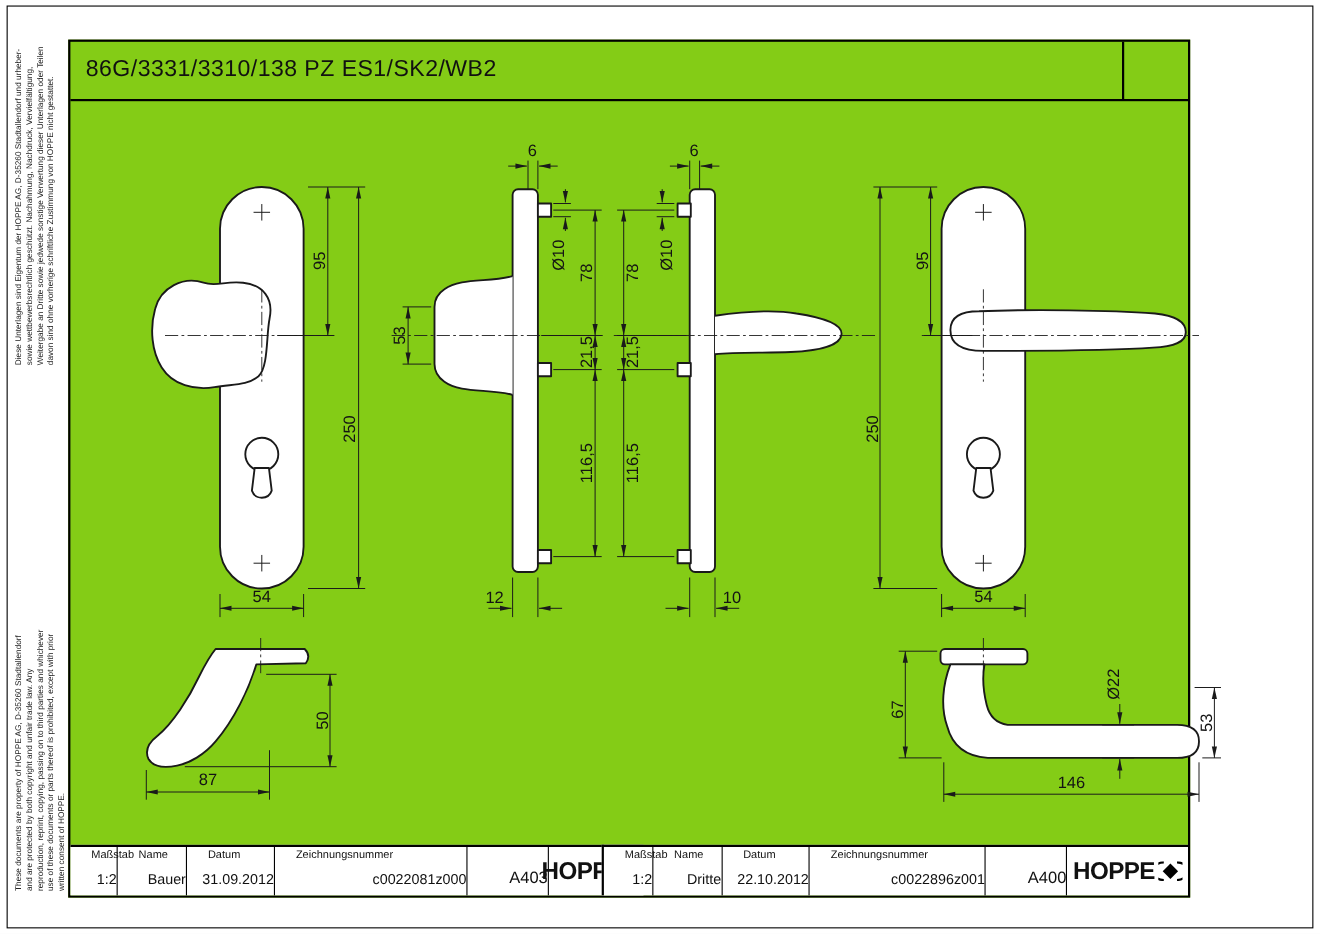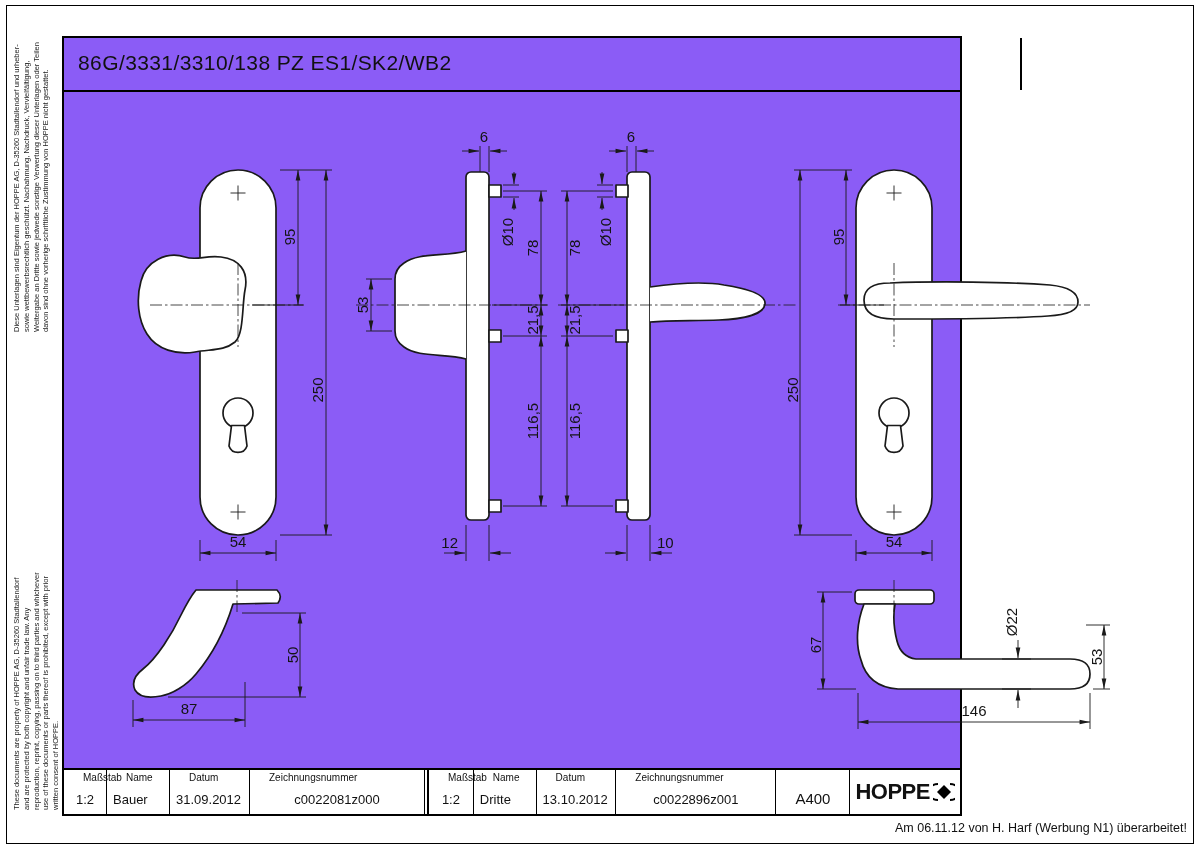--- a/index.html
+++ b/index.html
@@ -1,41 +1,41 @@
 <!DOCTYPE html>
 <html><head>
 <meta charset="utf-8">
 <style>
   *{margin:0;padding:0;box-sizing:border-box}
   html,body{background:#e8e8e8}
   body{width:1200px;height:849px;position:relative;font-family:"Liberation Sans",sans-serif;color:#111}
   .page{position:absolute;inset:0;background:#fff;overflow:hidden}
   .outer{position:absolute;left:6px;top:5px;right:6px;bottom:5px;border:1.3px solid #000}
-  .frame{position:absolute;left:62px;top:36px;width:900px;height:780px;border:2.2px solid #000;background:#8b5cf6}
+  .frame{position:absolute;left:62px;top:36px;width:1020px;height:780px;border:2.2px solid #000;background:#84cc16}
   .titlebar{position:absolute;left:0;top:0;width:100%;height:54px;border-bottom:2.2px solid #000}
   .titlebar .t{position:absolute;left:14px;top:13px;font-size:21px;letter-spacing:.4px}
   .titlebar .tdiv{position:absolute;left:956px;top:0;height:100%;border-left:2.2px solid #000}
   .legal{position:absolute;font-size:7.5px;line-height:9.8px;color:#222;transform:rotate(-90deg);transform-origin:0 0}
   .legal.de{left:12px;top:332px;width:294px}
   .legal.en{left:12px;top:810px;width:245px}
   svg.draw{position:absolute;inset:0;width:1200px;height:849px;pointer-events:none}
   svg.draw text{font-family:"Liberation Sans",sans-serif;font-size:15px;fill:#141414}
   .outline{fill:#fff;stroke:#1a1a1a;stroke-width:1.7;stroke-linejoin:round}
   .thin{fill:none;stroke:#1a1a1a;stroke-width:.9}
   .dln{stroke:#1a1a1a;stroke-width:.9;fill:none}
   .cl{fill:none;stroke:#1a1a1a;stroke-width:.8;stroke-dasharray:12 3 2.5 3}
   
   .tblock{position:absolute;bottom:0;height:46px;border-top:2.2px solid #000;display:flex;background:#fff}
   .tblock.tleft{left:0;width:521px}
   .tblock.tright{right:0;width:533px;border-left:2.2px solid #000}
   .cell{border-right:1.6px solid #000;position:relative;height:100%}
   .cell:last-child{border-right:none}
   .cell .h{position:absolute;left:19px;top:2px;font-size:10px;white-space:nowrap}
-  .cell .v{position:absolute;left:0;right:0;bottom:7px;text-align:center;font-size:13px}
-  .cell .v.lft{text-align:left;padding-left:6px}
+  .cell .v{position:absolute;left:0;right:0;bottom:7px;text-align:right;font-size:13px}
+  .cell .v.lft{text-align:right;padding-left:6px}
   .zn{display:flex}
   .zn .znnum{flex:1;position:relative}
   .zn .znsheet{width:74px;border-left:1.3px solid #000;position:relative}
   .zn .znsheet .v{font-size:15px}
   .logo{display:flex;align-items:center;justify-content:center}
   .hoppe{display:flex;align-items:center;gap:3px}
   .hoppe .htxt{font-weight:bold;font-size:22px;letter-spacing:-.5px}
   .rev{position:absolute;right:13px;top:821px;font-size:12.5px}
 </style>
 </head>
@@ -91,21 +91,21 @@
       <div class="cell" style="width:45px">
         <div class="h">Maßstab</div>
         <div class="v">1:2</div>
       </div>
       <div class="cell" style="width:63px">
         <div class="h">Name</div>
         <div class="v lft">Dritte</div>
       </div>
       <div class="cell" style="width:80px">
         <div class="h">Datum</div>
-        <div class="v lft">13.10.2012</div>
+        <div class="v lft">22.10.2012</div>
       </div>
       <div class="cell zn" style="width:235px">
         <div class="znnum">
           <div class="h">Zeichnungsnummer</div>
           <div class="v">c0022896z001</div>
         </div>
         <div class="znsheet">
           <div class="v">A400</div>
         </div>
       </div>
@@ -115,21 +115,20 @@
           <svg width="22" height="18" viewBox="0 0 22 18">
             <path d="M5,1 A10,8 0 0 0 5,17" fill="none" stroke="#000" stroke-width="2"></path>
             <path d="M17,1 A10,8 0 0 1 17,17" fill="none" stroke="#000" stroke-width="2"></path>
             <path d="M11,2 L18,9 L11,16 L4,9 Z" fill="#000"></path>
           </svg>
         </div>
       </div>
     </div>
   </div>
 
-  <div class="rev">Am 06.11.12 von H. Harf (Werbung N1) überarbeitet!</div>
 
   <svg class="draw" viewBox="0 0 1200 849">
     <defs>
       <marker id="ah" viewBox="0 0 12 6" refX="11.5" refY="3" markerWidth="13" markerHeight="6.5" orient="auto-start-reverse">
         <path d="M0.8,0.6 L11.6,3 L0.8,5.4 Z" fill="#1a1a1a"></path>
       </marker>
     </defs>
 
     <g>
       <rect class="outline" x="200" y="170" width="76" height="365" rx="38"></rect>

